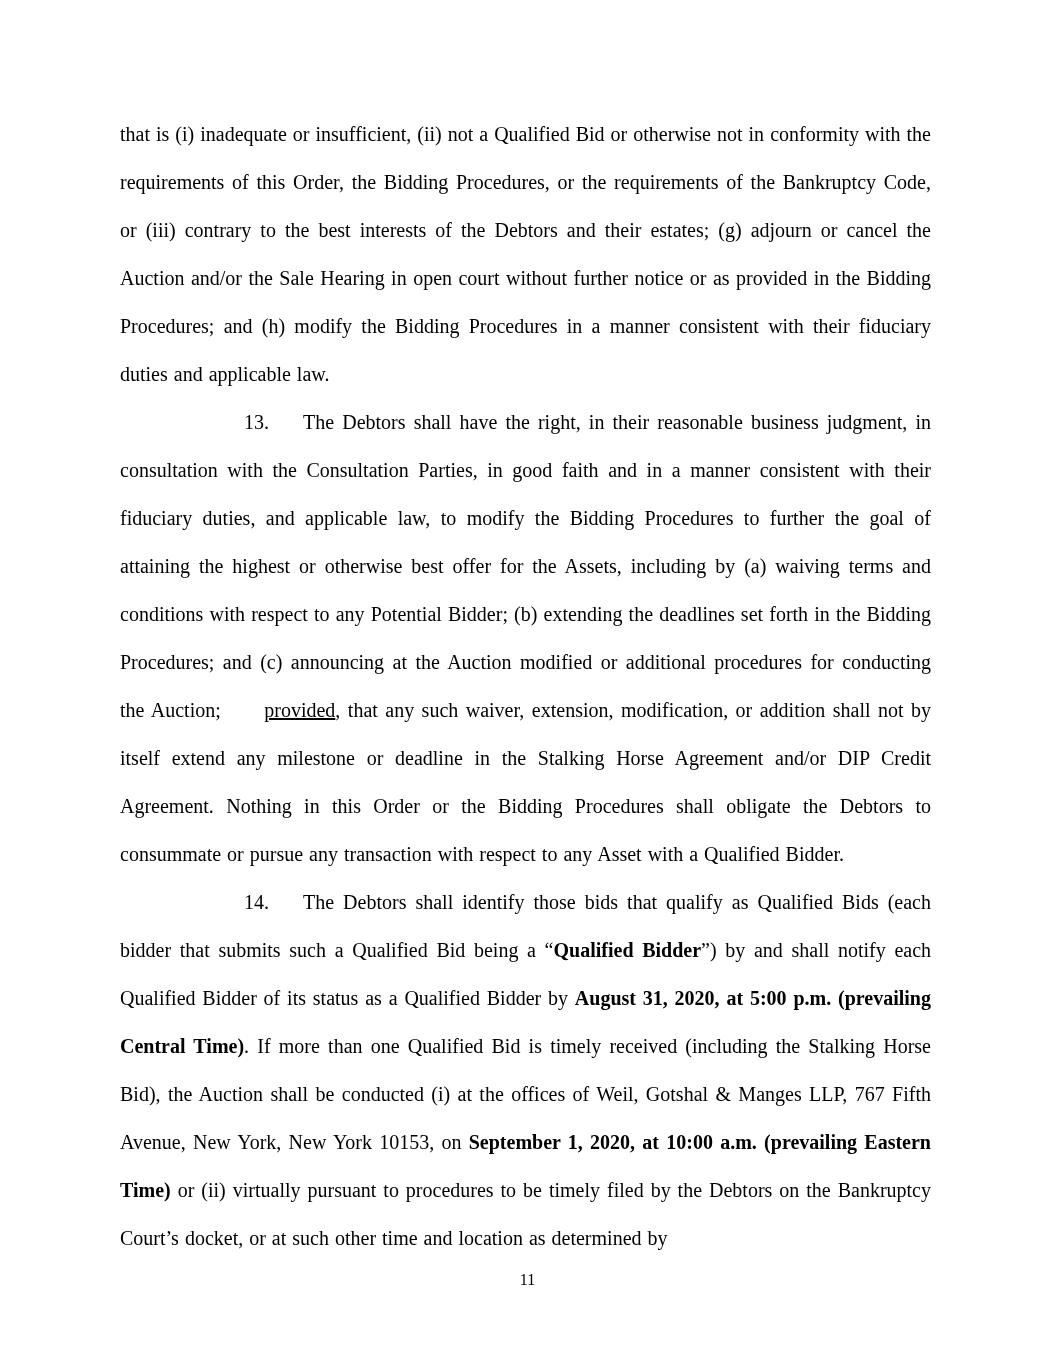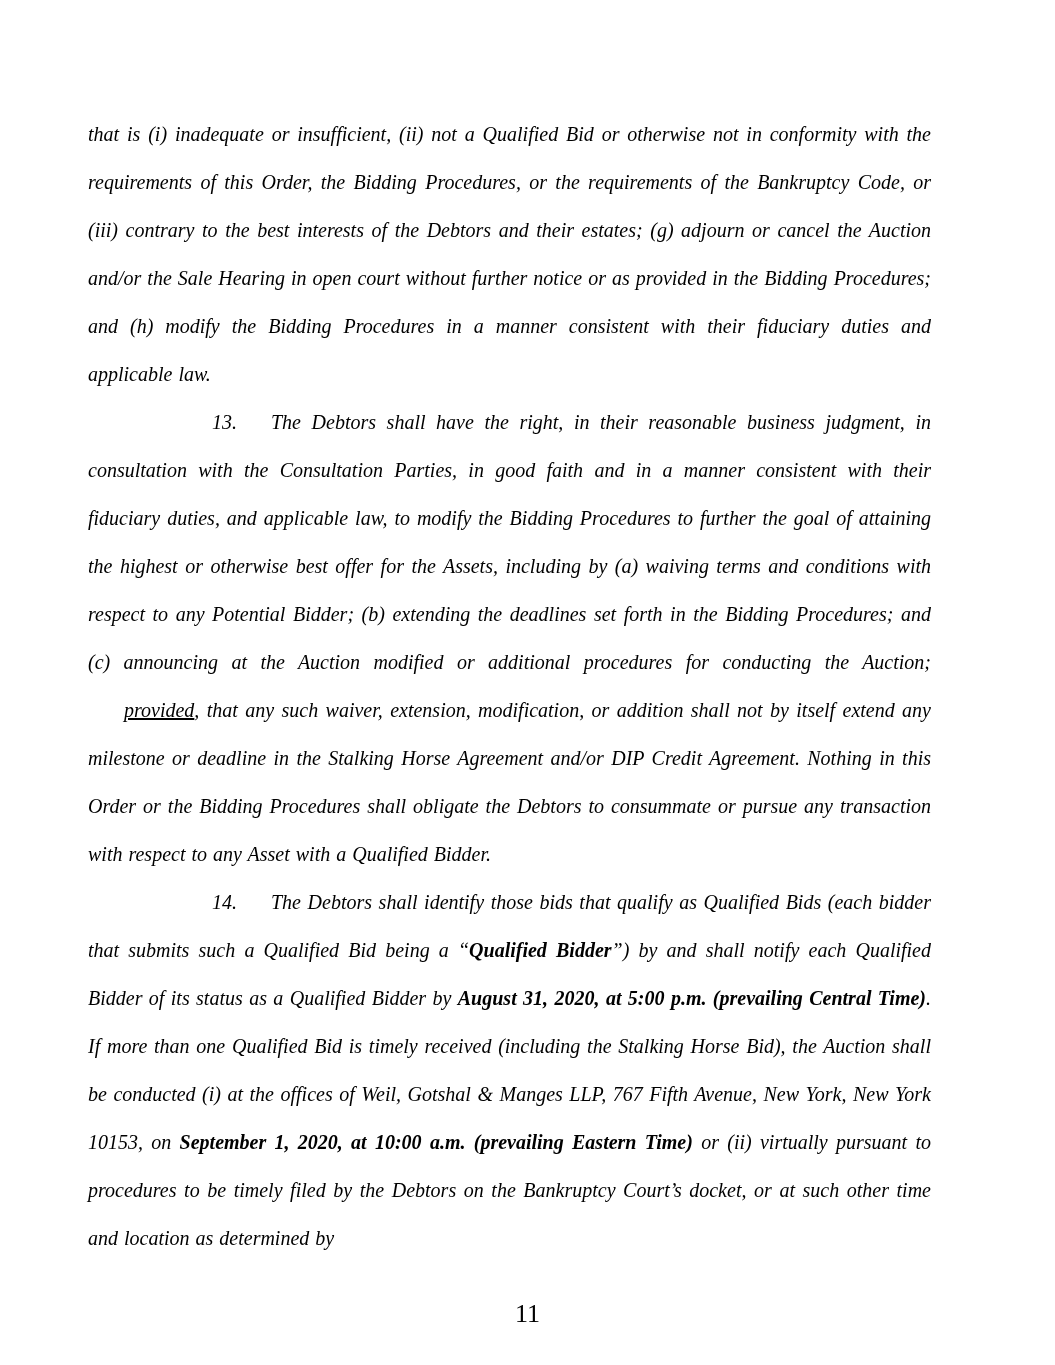--- a/index.html
+++ b/index.html
@@ -12,46 +12,45 @@
     width: 1055px;
     height: 1365px;
     position: relative;
     overflow: hidden;
     font-family: "Liberation Serif", "DejaVu Serif", serif;
     color: #000000;
   }
   .page {
     position: absolute;
     inset: 0;
-    padding: 110px 124px 0 88px;
-    font-style: italic;
+    padding: 110px 124px 0 120px;
   }
   .para {
     margin: 0;
     font-size: 20px;
     line-height: 48px;
     text-align: justify;
     word-spacing: 1px;
   }
   .numbered {
     text-indent: 124px;
   }
   .tab {
     display: inline-block;
     width: 34px;
   }
   .b { font-weight: bold; }
   .u { text-decoration: underline; margin-left: 36px; }
   .page-number {
     position: absolute;
-    top: 1300px;
+    top: 1266px;
     left: 0;
     width: 100%;
     text-align: center;
-    font-size: 26px;
+    font-size: 16px;
     line-height: 28px;
   }
 </style>
 </head>
 <body>
 
 <div class="page">
 
   <p class="para"><span>that is (i) inadequate or insufficient, (ii) not a Qualified Bid or otherwise not in conformity with the requirements of this Order, the Bidding Procedures, or the requirements of the Bankruptcy Code, or (iii) contrary to the best interests of the Debtors and their estates; (g) adjourn or cancel the Auction and/or the Sale Hearing in open court without further notice or as provided in the Bidding Procedures; and (h) modify the Bidding Procedures in a manner consistent with their fiduciary duties and applicable law.</span></p>
 

